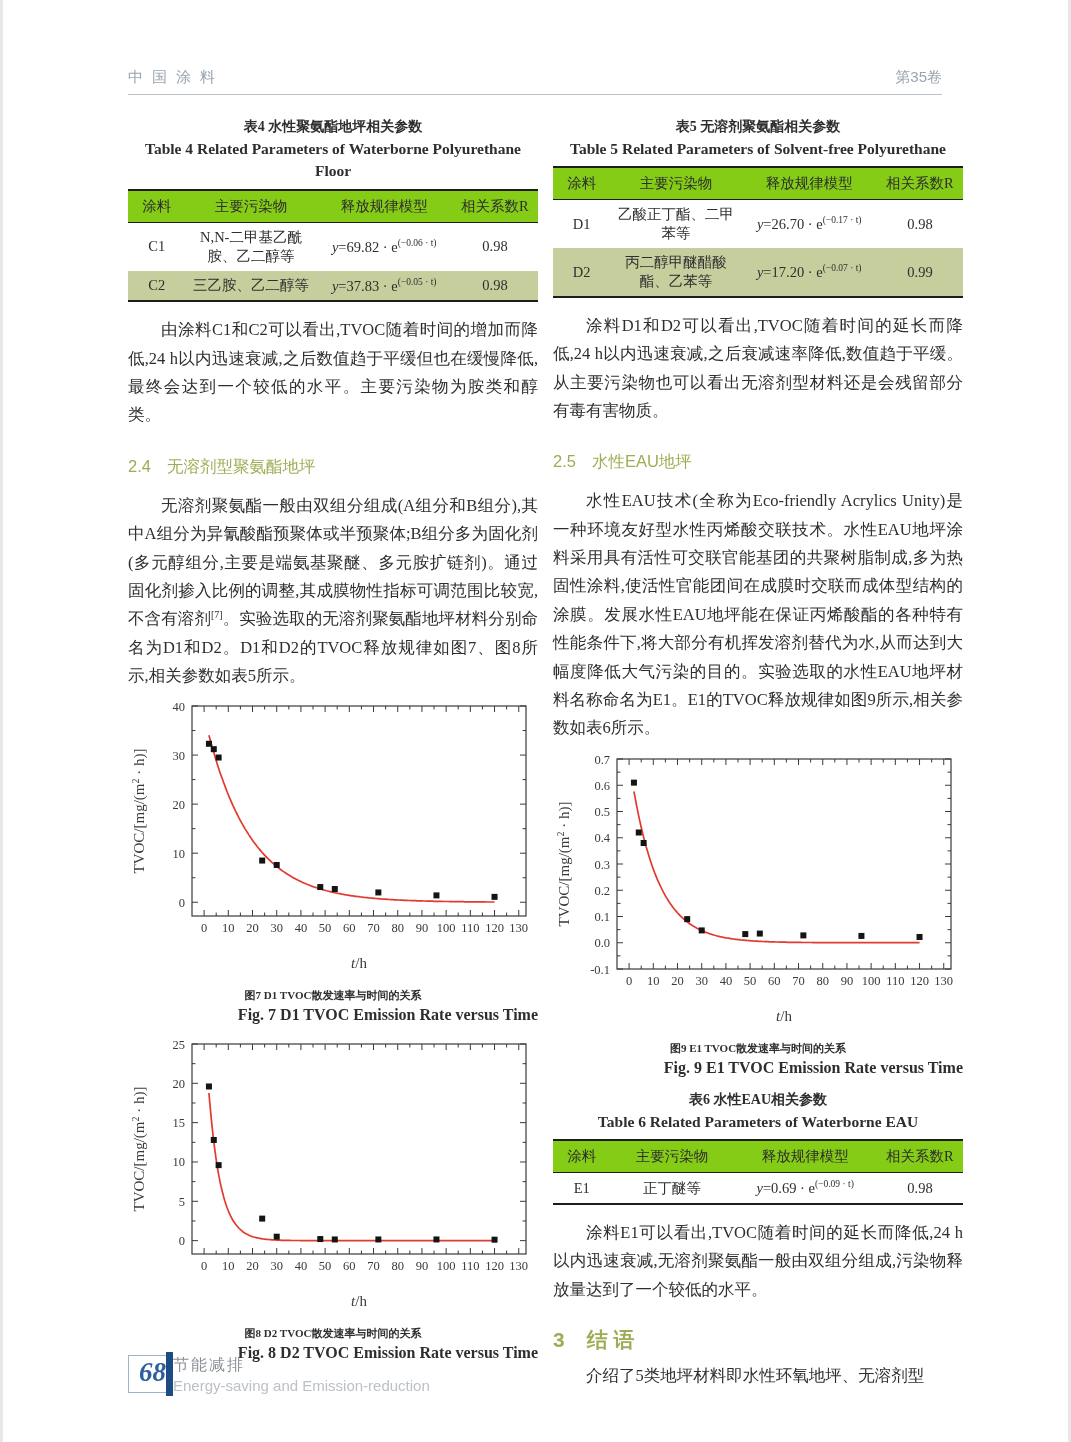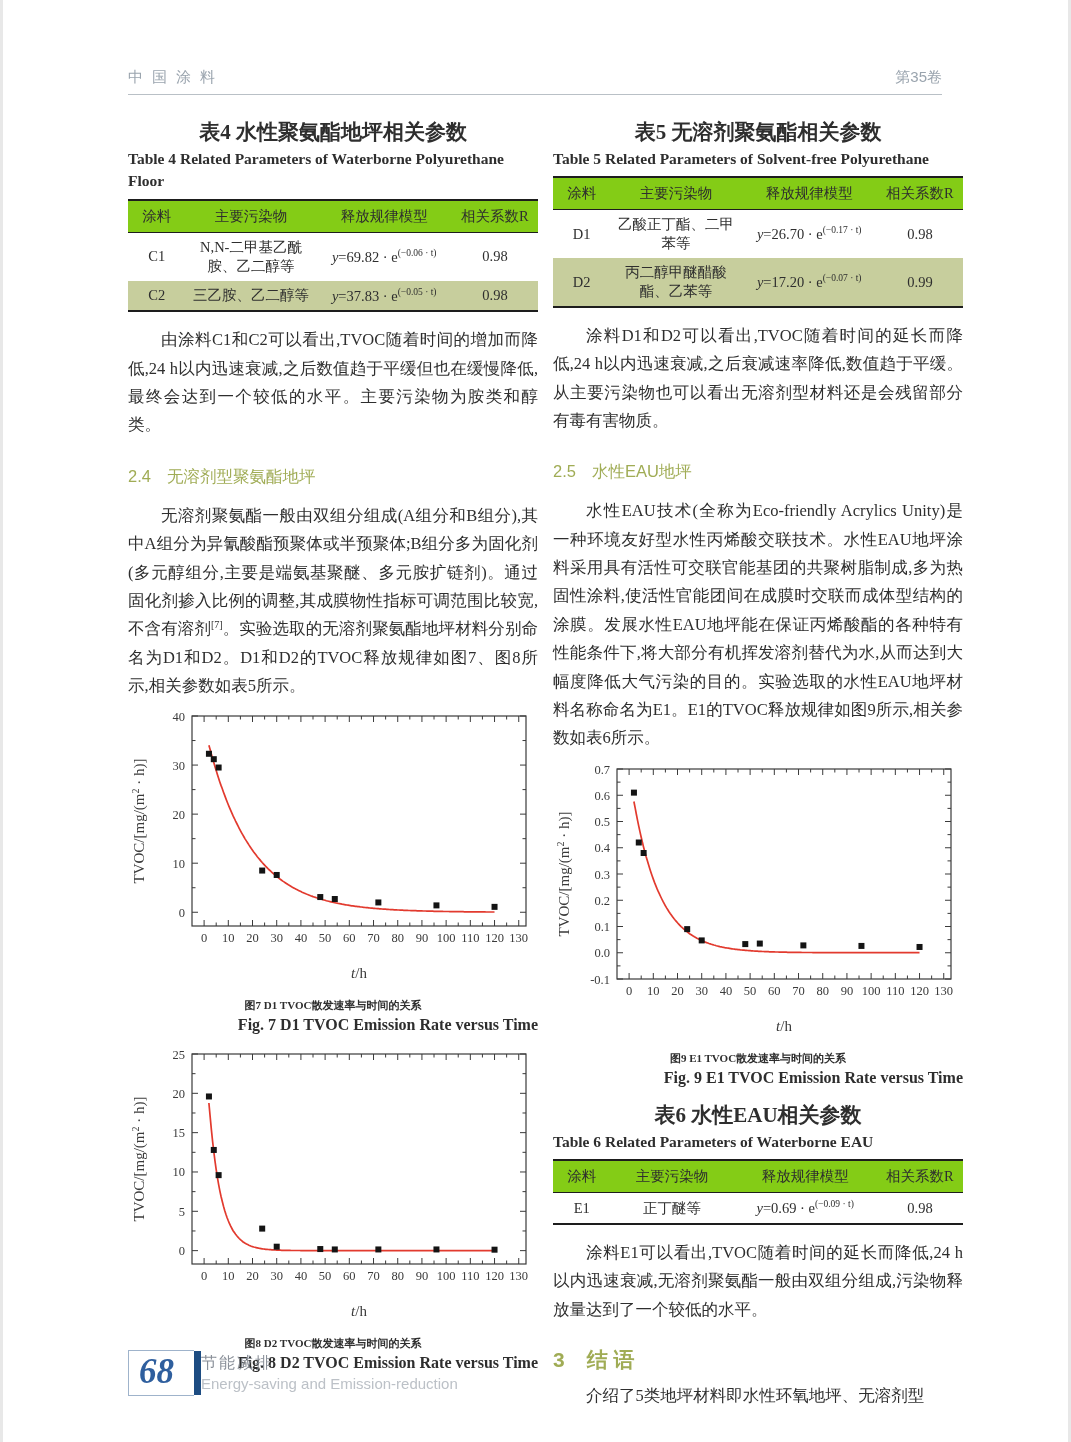--- a/index.html
+++ b/index.html
@@ -5,22 +5,22 @@
   html,body{margin:0;padding:0;background:#e8e8e8;}
   .page{position:relative;width:1065px;height:1442px;background:#ffffff;margin:0 auto;
         font-family:"Liberation Serif","DejaVu Serif",serif;color:#2e2e2e;overflow:hidden;}
   .pagehead{position:absolute;top:68px;left:125px;right:126px;display:flex;justify-content:space-between;
         color:#9aa4ae;font-size:15px;font-family:"Liberation Sans","DejaVu Sans",sans-serif;}
   .pagehead .jn{letter-spacing:9px;}
   .headrule{position:absolute;top:94px;left:125px;right:126px;border-top:1.5px solid #b9c0c6;}
   .cols{position:absolute;top:112px;left:125px;display:flex;gap:15px;}
   .col{width:410px;}
   
-  .tt-cn{font-weight:bold;font-size:21px;text-align:center;margin:6px 0 2px;}
-  .tt-en{font-weight:bold;font-size:15.5px;line-height:1.45;margin-bottom:6px;}
+  .tt-cn{font-weight:bold;font-size:14px;text-align:center;margin:6px 0 2px;}
+  .tt-en{font-weight:bold;font-size:15.5px;text-align:center;line-height:1.45;margin-bottom:6px;}
   
   table.ptable{width:100%;border-collapse:collapse;font-size:14.5px;
         border-top:2px solid #1d1d1d;border-bottom:2px solid #1d1d1d;}
   table.ptable th{font-weight:normal;padding:6px 2px;background:#84cc16;border-bottom:1.5px solid #1d1d1d;}
   table.ptable td{padding:5px 2px;text-align:center;line-height:1.3;}
   table.ptable tr.green td{background:#c7ce9d;}
   td.formula, .formula span{white-space:nowrap;}
   .formula i{font-style:italic;}
   .formula sup{font-size:9.5px;}
   
@@ -32,22 +32,22 @@
   h3.sec .secnum{margin-right:16px;}
   h3.big{font-size:21px;font-weight:bold;margin:22px 0 8px;}
   h3.big .secnum{margin-right:20px;letter-spacing:2px;}
   
   figure{margin:4px 0 10px;}
   .cap-cn{font-weight:bold;font-size:11px;text-align:center;margin-top:2px;}
   .cap-en{font-weight:bold;font-size:16px;text-align:right;margin-top:3px;margin-bottom:8px;}
   svg.chart text{font-family:"Liberation Serif","DejaVu Serif",serif;fill:#3a3a3a;}
   
   .pagefoot{position:absolute;left:125px;bottom:46px;display:flex;align-items:center;}
-  .pf-numbox{border:1px solid #9fb3cb;border-right:none;padding:2px 20px 4px 10px;
-        color:#2f5f9e;font-size:35px;font-style:italic;font-weight:bold;line-height:1.1;}
+  .pf-numbox{border:1px solid #9fb3cb;border-right:none;padding:2px 0 4px 10px;
+        color:#2f5f9e;font-size:27px;font-style:italic;font-weight:bold;line-height:1.1;}
   .pf-bar{width:7px;height:44px;background:#1d4c82;}
   .pf-text{font-family:Liberation Sans, sans-serif;}
   .pf-cn{color:#8a9099;font-size:16px;letter-spacing:2px;}
   .pf-en{color:#bcc1c7;font-size:15px;margin-top:1px;}
 </style>
 </head>
 <body>
 
 <div class="page">
 

